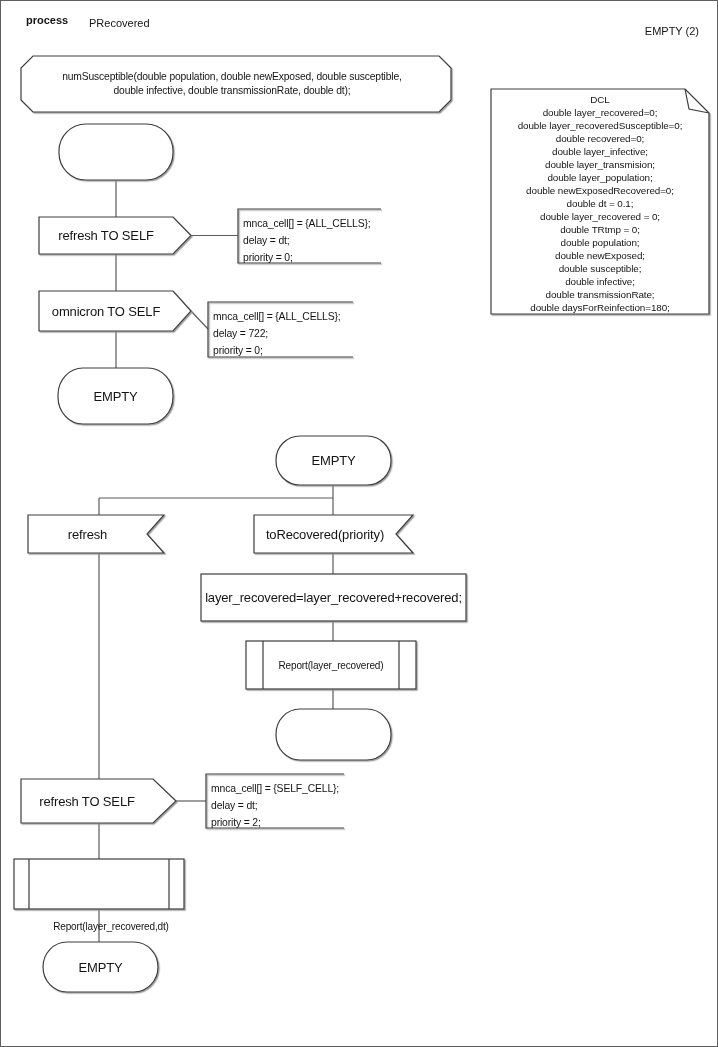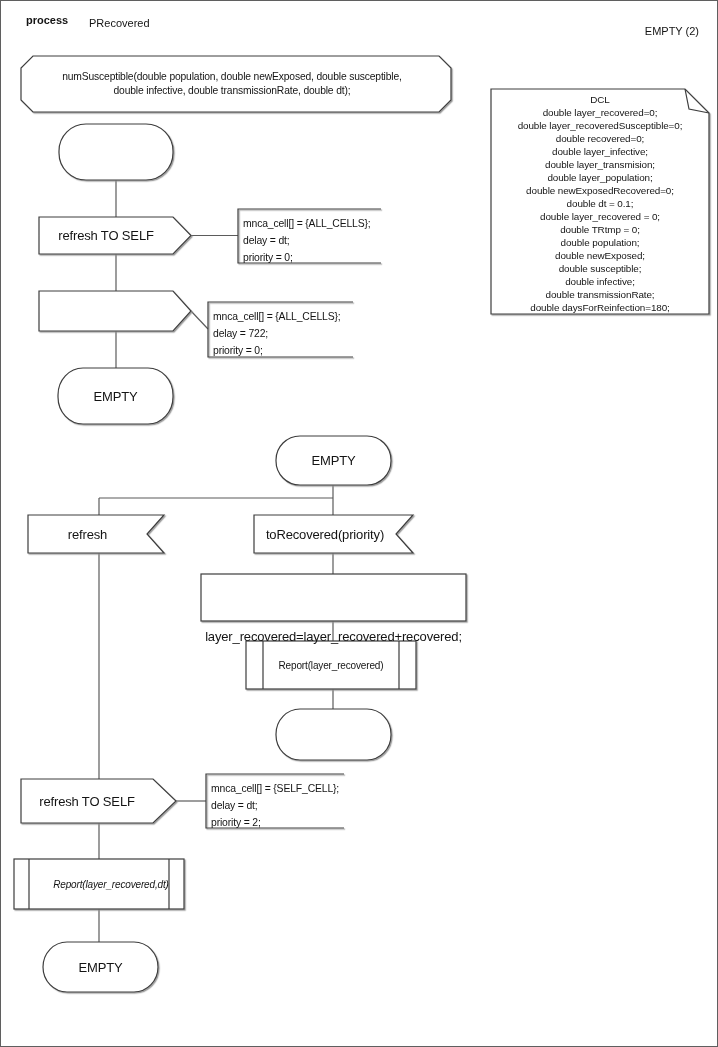--- a/index.html
+++ b/index.html
@@ -115,35 +115,36 @@
   <div class="hdr" style="left:88px; top:16px;text-align:center;">PRecovered</div>
   <div class="hdr" style="right:18px; top:24px;">EMPTY (2)</div>
 
   <div class="lbl procdecl" style="left:22px; top:55px; width:418px; height:56px;">numSusceptible(double population, double newExposed, double susceptible,
 double infective, double transmissionRate, double dt);</div>
 
   <div class="lbl" style="left:38px; top:216px; width:134px; height:37px;">refresh TO SELF</div>
   <div class="annot" style="left:242px; top:209px; width:140px; height:52px;">mnca_cell[] = {ALL_CELLS};
 delay = dt;
 priority = 0;</div>
+  <div class="lbl" style="left:38px; top:290px; width:134px; height:40px;">omnicron TO SELF</div>
   <div class="annot" style="left:212px; top:302px; width:140px; height:52px;">mnca_cell[] = {ALL_CELLS};
 delay = 722;
 priority = 0;</div>
   <div class="lbl" style="left:57px; top:367px; width:115px; height:56px;">EMPTY</div>
 
   <div class="lbl" style="left:275px; top:435px; width:115px; height:49px;">EMPTY</div>
   <div class="lbl" style="left:27px; top:514px; width:119px; height:38px;">refresh</div>
   <div class="lbl" style="left:253px; top:514px; width:142px; height:38px;">toRecovered(priority)</div>
-  <div class="lbl" style="left:200px; top:573px; width:265px; height:47px;margin-top:39px;">layer_recovered=layer_recovered+recovered;</div>
+  <div class="lbl" style="left:200px; top:573px; width:265px; height:47px;">layer_recovered=layer_recovered+recovered;</div>
   <div class="lbl small" style="left:262px; top:640px; width:136px; height:48px;border-radius:15px;">Report(layer_recovered)</div>
   <div class="lbl" style="left:20px; top:778px; width:132px; height:44px;">refresh TO SELF</div>
   <div class="annot" style="left:210px; top:774px; width:136px; height:52px;">mnca_cell[] = {SELF_CELL};
 delay = dt;
 priority = 2;</div>
-  <div class="lbl small" style="left:28px; top:858px; width:164px; height:50px;font-style:italic;">Report(layer_recovered,dt)</div>
+  <div class="lbl small" style="left:28px; top:900px; width:164px; height:50px;">Report(layer_recovered,dt)</div>
   <div class="lbl" style="left:42px; top:941px; width:115px; height:50px;">EMPTY</div>
 
   <div class="note-text" style="left:495px; top:92px; width:208px; height:218px;">DCL
 double layer_recovered=0;
 double layer_recoveredSusceptible=0;
 double recovered=0;
 double layer_infective;
 double layer_transmision;
 double layer_population;
 double newExposedRecovered=0;

